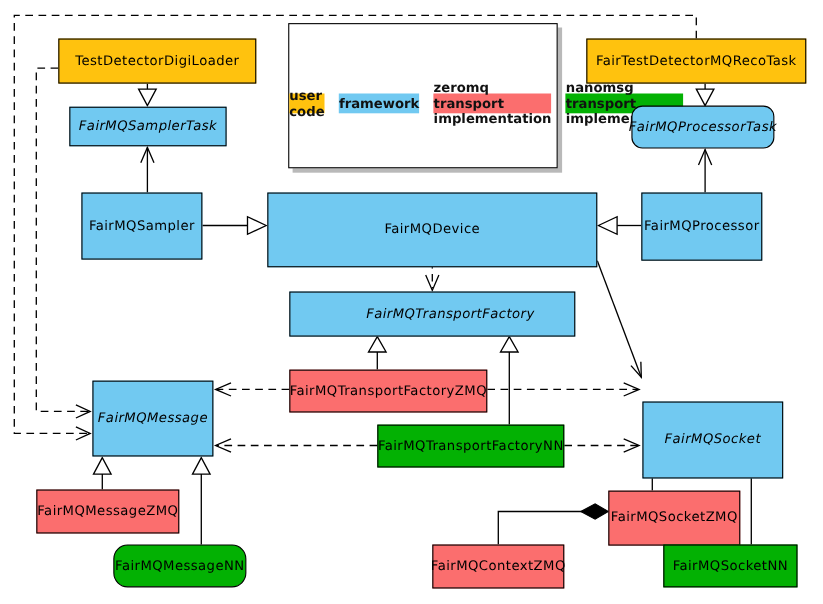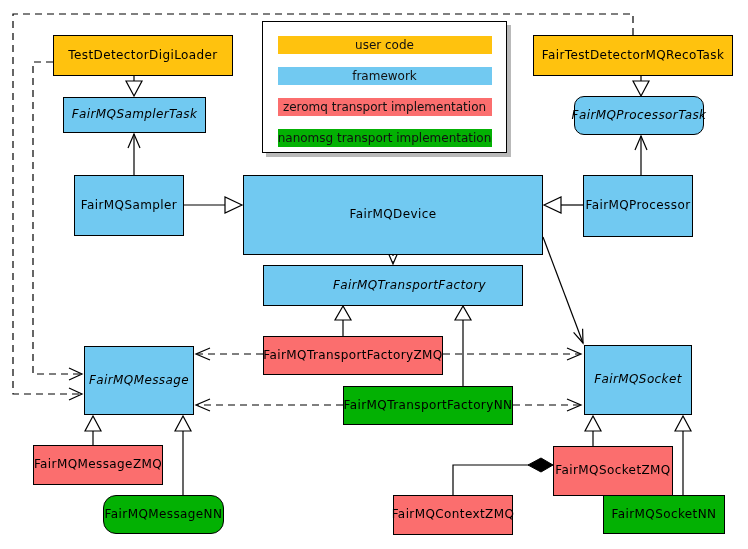--- a/index.html
+++ b/index.html
@@ -11,21 +11,21 @@
   .node{
     position:absolute;z-index:2;box-sizing:border-box;border:1.4px solid #000;
     display:flex;align-items:center;justify-content:center;text-align:center;
     font-size:12px;font-weight:normal;color:#000;letter-spacing:0.4px;line-height:1.1;
     padding:2px;
   }
   .abstract{font-style:italic;}
   .legend-frame{
     position:absolute;z-index:2;box-sizing:border-box;background:#fff;border:1.6px solid #000;
     box-shadow:4px 4px 0 #b9b9b9;
-    display:flex;flex-direction:column;align-items:center;gap:13px;padding-top:14px;
+    display:flex;flex-direction:row;align-items:center;gap:13px;padding-top:14px;font-weight:bold;
   }
   .legend-bar{
     width:214px;height:18px;display:flex;align-items:center;justify-content:center;
     font-size:12px;color:#111;
   }
   .edge{stroke:#000;stroke-width:1.2;fill:none;}
   .dashed{stroke-dasharray:7 5;}
   .tri{fill:#fff;stroke:#000;stroke-width:1.2;}
   .diamond{fill:#000;stroke:#000;}
 </style>
@@ -160,33 +160,33 @@
   <div class="node" style="left: 53px; top: 35px; width: 180px; height: 41px; background-color: rgb(255, 194, 14);">TestDetectorDigiLoader</div>
 
   <div class="node" style="left: 533px; top: 35px; width: 200px; height: 41px; background-color: rgb(255, 194, 14);">FairTestDetectorMQRecoTask</div>
 
   <div class="node abstract" style="left: 63px; top: 97px; width: 143px; height: 36px; background-color: rgb(113, 201, 241);">FairMQSamplerTask</div>
 
   <div class="node abstract" style="left: 574px; top: 96px; width: 130px; height: 39px; background-color: rgb(113, 201, 241); border-radius: 10px;">FairMQProcessorTask</div>
 
   <div class="node" style="left: 74px; top: 175px; width: 110px; height: 61px; background-color: rgb(113, 201, 241);">FairMQSampler</div>
 
-  <div class="node" style="left: 243px; top: 175px; width: 300px; height: 80px; background-color: rgb(113, 201, 241);">FairMQDevice</div>
+  <div class="node" style="left: 243px; top: 175px; width: 300px; height: 68px; background-color: rgb(113, 201, 241);">FairMQDevice</div>
 
   <div class="node" style="left: 583px; top: 175px; width: 110px; height: 62px; background-color: rgb(113, 201, 241);">FairMQProcessor</div>
 
   <div class="node abstract" style="left: 263px; top: 265px; width: 260px; height: 41px; background-color: rgb(113, 201, 241); padding-left: 35px;">FairMQTransportFactory</div>
 
   <div class="node" style="left: 263px; top: 336px; width: 180px; height: 39px; background-color: rgb(251, 110, 110);">FairMQTransportFactoryZMQ</div>
 
   <div class="node" style="left: 343px; top: 386px; width: 170px; height: 39px; background-color: rgb(3, 177, 3);">FairMQTransportFactoryNN</div>
 
   <div class="node abstract" style="left: 84px; top: 346px; width: 110px; height: 69px; background-color: rgb(113, 201, 241);">FairMQMessage</div>
 
-  <div class="node abstract" style="left: 584px; top: 345px; width: 108px; height: 70px; background-color: rgb(113, 201, 241); text-align: right;">FairMQSocket</div>
+  <div class="node abstract" style="left: 584px; top: 365px; width: 128px; height: 70px; background-color: rgb(113, 201, 241); text-align: right;">FairMQSocket</div>
 
   <div class="node" style="left: 33px; top: 445px; width: 130px; height: 40px; background-color: rgb(251, 110, 110);">FairMQMessageZMQ</div>
 
   <div class="node" style="left: 103px; top: 495px; width: 121px; height: 39px; background-color: rgb(3, 177, 3); border-radius: 13px;">FairMQMessageNN</div>
 
   <div class="node" style="left: 553px; top: 446px; width: 120px; height: 50px; background-color: rgb(251, 110, 110);">FairMQSocketZMQ</div>
 
   <div class="node" style="left: 603px; top: 495px; width: 122px; height: 39px; background-color: rgb(3, 177, 3);">FairMQSocketNN</div>
 
   <div class="node" style="left: 393px; top: 495px; width: 120px; height: 40px; background-color: rgb(251, 110, 110);">FairMQContextZMQ</div>

